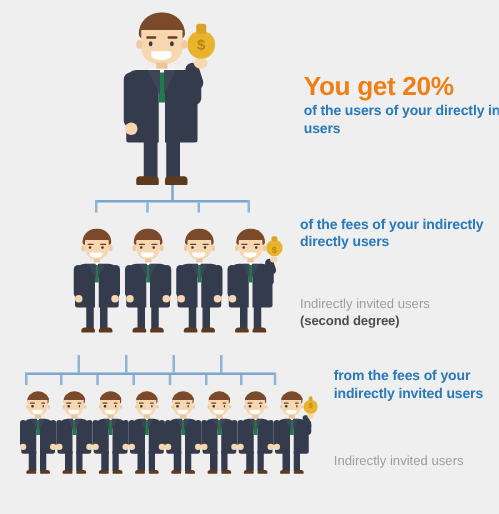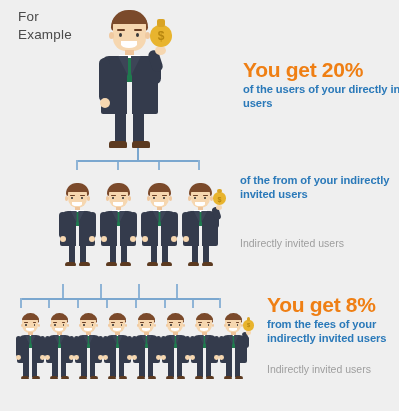--- a/index.html
+++ b/index.html
@@ -76,24 +76,20 @@
   .p-shoe{background:#5c3a20;border-radius:3px 3px 1px 1px;}
   .bag{background:#e8b42e;border-radius:46% 46% 50% 50%;}
   .bag-knot{background:#d9a425;border-radius:2px;}
   .bag-s{color:#b7860f;font-weight:bold;text-align:center;}
 </style>
 </head>
 <body>
 
 <div id="stage">
 
-  <div class="for-example">
-    <span>For</span><br>
-    <span>Example</span>
-  </div>
 
   <div class="person" id="person-t1" style="left:87px;top:8px;width:98px;height:140px;">
 
     <div class="p-hair" style="left:24px;top:2px;width:37px;height:21px;border-radius:18px 18px 4px 4px;"></div>
     <div class="p-face" style="left:26px;top:11px;width:33px;height:32px;border-radius:6px 6px 13px 13px;"></div>
     <div class="p-hair" style="left:25px;top:7px;width:35px;height:9px;border-radius:14px 14px 0 0;"></div>
     <div class="p-ear" style="left:22px;top:24px;width:5px;height:7px;border-radius:50%;"></div>
     <div class="p-ear" style="left:58px;top:24px;width:5px;height:7px;border-radius:50%;"></div>
     <div class="p-brow" style="left:30px;top:21px;width:8px;height:2px;border-radius:1px;"></div>
     <div class="p-brow" style="left:47px;top:21px;width:8px;height:2px;border-radius:1px;"></div>
@@ -250,24 +246,25 @@
         <div class="p-arm" style="left: 37.8px; top: 25.2px; width: 6.6px; height: 13.2px; border-radius: 6px; transform: rotate(-18deg);"></div>
         <div class="p-hand" style="left: 40.8px; top: 22.8px; width: 6.6px; height: 5.4px;"></div>
         <div class="bag" style="left: 37.8px; top: 10.2px; width: 13.2px; height: 13.2px;">
           <div class="bag-s" style="left: 0px; top: 2.4px; width: 13.2px; font-size: 7.2px;">$</div>
         </div>
         <div class="bag-knot" style="left: 42px; top: 6.6px; width: 4.8px; height: 4.8px;"></div>
       </div>
     </div>
 
   <div class="block" id="blk2">
-    <div class="sub">of the from of your indirectly invited users</div>
+    <div class="sub">of the fees of your indirectly directly users</div>
   </div>
   <div class="block cap" id="cap2">
     <span>Indirectly invited users</span>
+    <span class="deg">(second degree)</span>
   </div>
 
   <div class="conn" style="left:12px;top:284px;width:240px;height:24px;">
     <div class="vstem thin" style="left:50px;top:0;height:14px;"></div>
     <div class="vstem thin" style="left:88px;top:0;height:14px;"></div>
     <div class="vstem thin" style="left:126px;top:0;height:14px;"></div>
     <div class="vstem thin" style="left:164px;top:0;height:14px;"></div>
     <div class="hbar" style="left:8px;top:14px;width:200px;"></div>
     <div class="vstem thin" style="left:8px;top:14px;height:10px;"></div>
     <div class="vstem thin" style="left:36px;top:16px;height:8px;"></div>
@@ -497,20 +494,19 @@
         <div class="p-arm" style="left: 30.24px; top: 20.16px; width: 5.28px; height: 10.56px; border-radius: 6px; transform: rotate(-18deg);"></div>
         <div class="p-hand" style="left: 32.64px; top: 18.24px; width: 5.28px; height: 4.32px;"></div>
         <div class="bag" style="left: 30.24px; top: 8.16px; width: 10.56px; height: 10.56px;">
           <div class="bag-s" style="left: 0px; top: 1.92px; width: 10.56px; font-size: 5.76px;">$</div>
         </div>
         <div class="bag-knot" style="left: 33.6px; top: 5.28px; width: 3.84px; height: 3.84px;"></div>
       </div>
     </div>
 
   <div class="block" id="blk3">
-    <div class="pct">You get 8%</div>
     <div class="sub">from the fees of your indirectly invited users</div>
   </div>
   <div class="block cap" id="cap3">
     <span>Indirectly invited users</span>
   </div>
 
 </div>
 
 </body></html>

